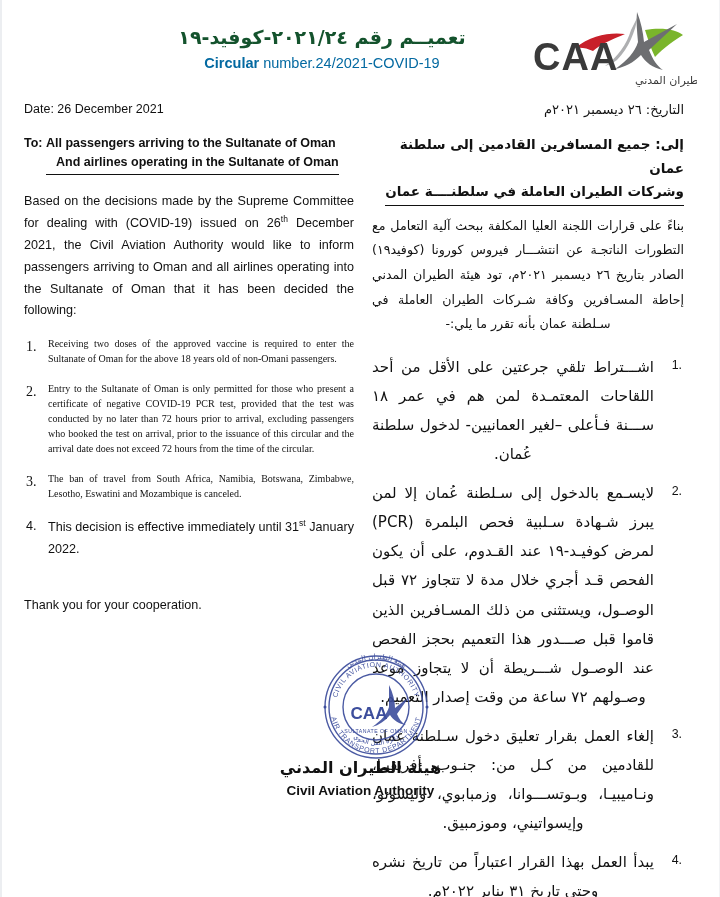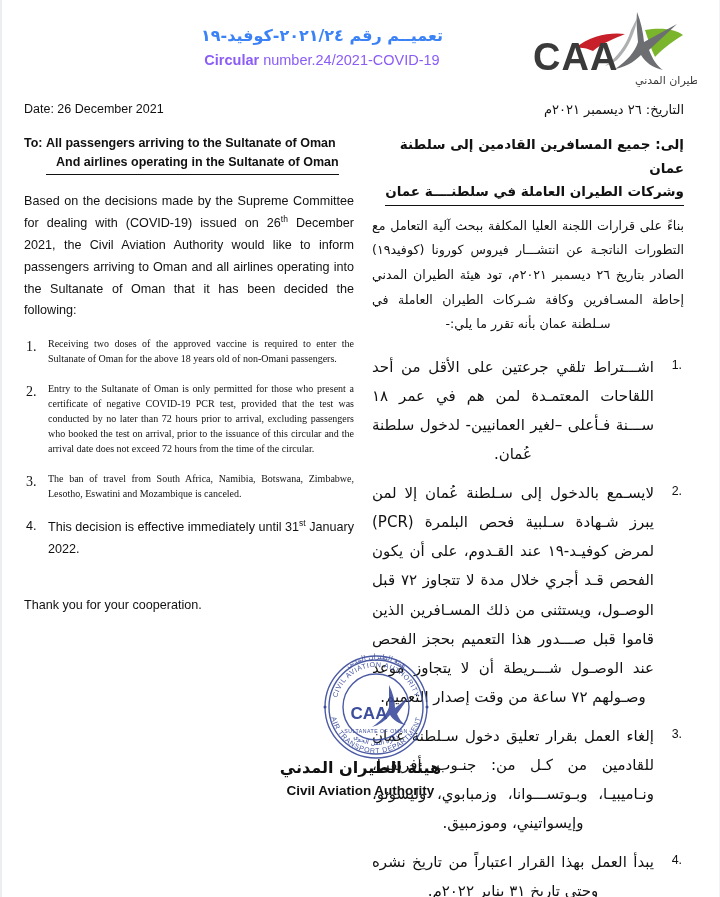--- a/index.html
+++ b/index.html
@@ -40,31 +40,31 @@
 
   .circular-title {
     position: absolute;
     left: 120px;
     top: 26px;
     width: 400px;
     text-align: center;
   }
   .circ-ar {
     font-family: "DejaVu Sans", sans-serif;
-    font-size: 16px;
+    font-size: 19px;
     font-weight: bold;
     direction: rtl;
-    color: #3b82f6;
+    color: #14532d;
     letter-spacing: 0;
     white-space: nowrap;
   }
   .circ-en {
     margin-top: 7px;
     font-size: 14.5px;
-    color: #8b5cf6;
+    color: #0369a1;
     white-space: nowrap;
   }
   .circ-en b { font-weight: bold; }
 
   
   .columns {
     position: relative;
     padding: 10px 30px 0 22px;
     display: flex;
     gap: 18px;

